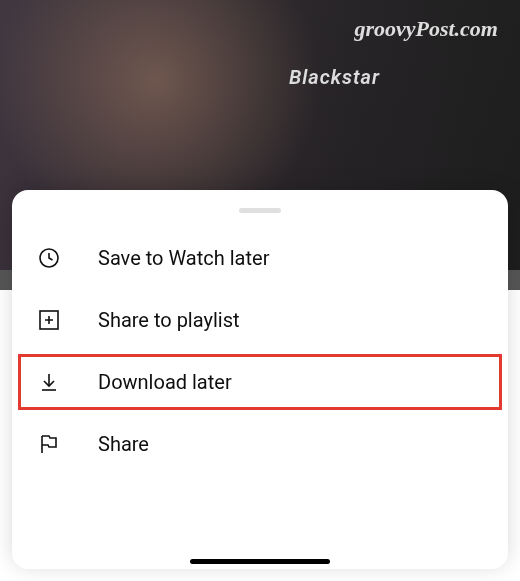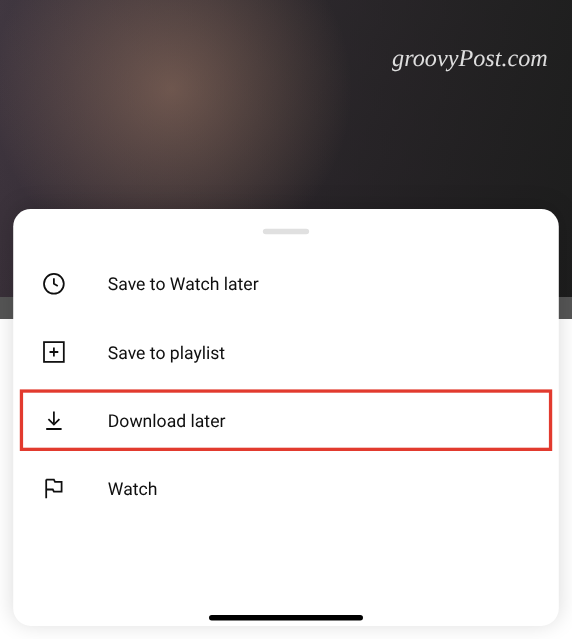--- a/index.html
+++ b/index.html
@@ -35,26 +35,27 @@
       top: 65px;
       right: 140px;
       color: #ddd;
       font-size: 20px;
       font-style: italic;
       font-weight: 600;
       letter-spacing: 1px;
     }
     .watermark {
       position: absolute;
-      top: 40px;
+      top: 16px;
       right: 22px;
       color: rgba(255,255,255,0.85);
       font-size: 22px;
       font-family: Georgia, serif;
       font-style: italic;
+      font-weight: bold;
     }
     .dark-strip {
       position: absolute;
       top: 270px;
       left: 0;
       right: 0;
       height: 20px;
       background: #555;
     }
     .sheet {
@@ -85,21 +86,21 @@
     .menu-item .icon {
       width: 26px;
       height: 26px;
       margin-right: 36px;
       display: flex;
       align-items: center;
       justify-content: center;
       color: #0f0f0f;
     }
     .menu-item .label {
-      font-size: 16px;
+      font-size: 20px;
       color: #0f0f0f;
       font-weight: 400;
     }
     .highlighted {
       outline: 3px solid #e23a2e;
       outline-offset: -6px;
       border-radius: 2px;
       margin: 0 3px;
       padding: 18px 21px;
     }
@@ -111,20 +112,21 @@
       width: 140px;
       height: 5px;
       background: #000;
       border-radius: 3px;
     }
   </style>
 </head>
 <body>
 
 <div class="video-bg">
+  <span class="amp-label">Blackstar</span>
   <span class="watermark">groovyPost.com</span>
 </div>
 
 <div class="dark-strip"></div>
 
 <div class="sheet">
   <div class="grabber"></div>
 
   <div class="menu-item">
     <span class="icon">
@@ -136,21 +138,21 @@
     <span class="label">Save to Watch later</span>
   </div>
 
   <div class="menu-item">
     <span class="icon">
       <svg width="24" height="24" viewBox="0 0 24 24" fill="none" stroke="currentColor" stroke-width="1.6">
         <rect x="3" y="3" width="18" height="18"></rect>
         <path d="M12 8v8M8 12h8"></path>
       </svg>
     </span>
-    <span class="label">Save to playlist</span>
+    <span class="label">Share to playlist</span>
   </div>
 
   <div class="menu-item highlighted">
     <span class="icon">
       <svg width="24" height="24" viewBox="0 0 24 24" fill="none" stroke="currentColor" stroke-width="1.6">
         <path d="M12 4v11"></path>
         <path d="M7 11l5 5 5-5"></path>
         <path d="M5 20h14"></path>
       </svg>
     </span>
@@ -158,17 +160,17 @@
   </div>
 
 
   <div class="menu-item">
     <span class="icon">
       <svg width="24" height="24" viewBox="0 0 24 24" fill="none" stroke="currentColor" stroke-width="1.6">
         <path d="M5 21V4"></path>
         <path d="M5 4h7l1 2h6v9h-7l-1-2H5"></path>
       </svg>
     </span>
-    <span class="label">Watch</span>
+    <span class="label">Share</span>
   </div>
 
   <div class="home-indicator"></div>
 </div>
 
 </body></html>

